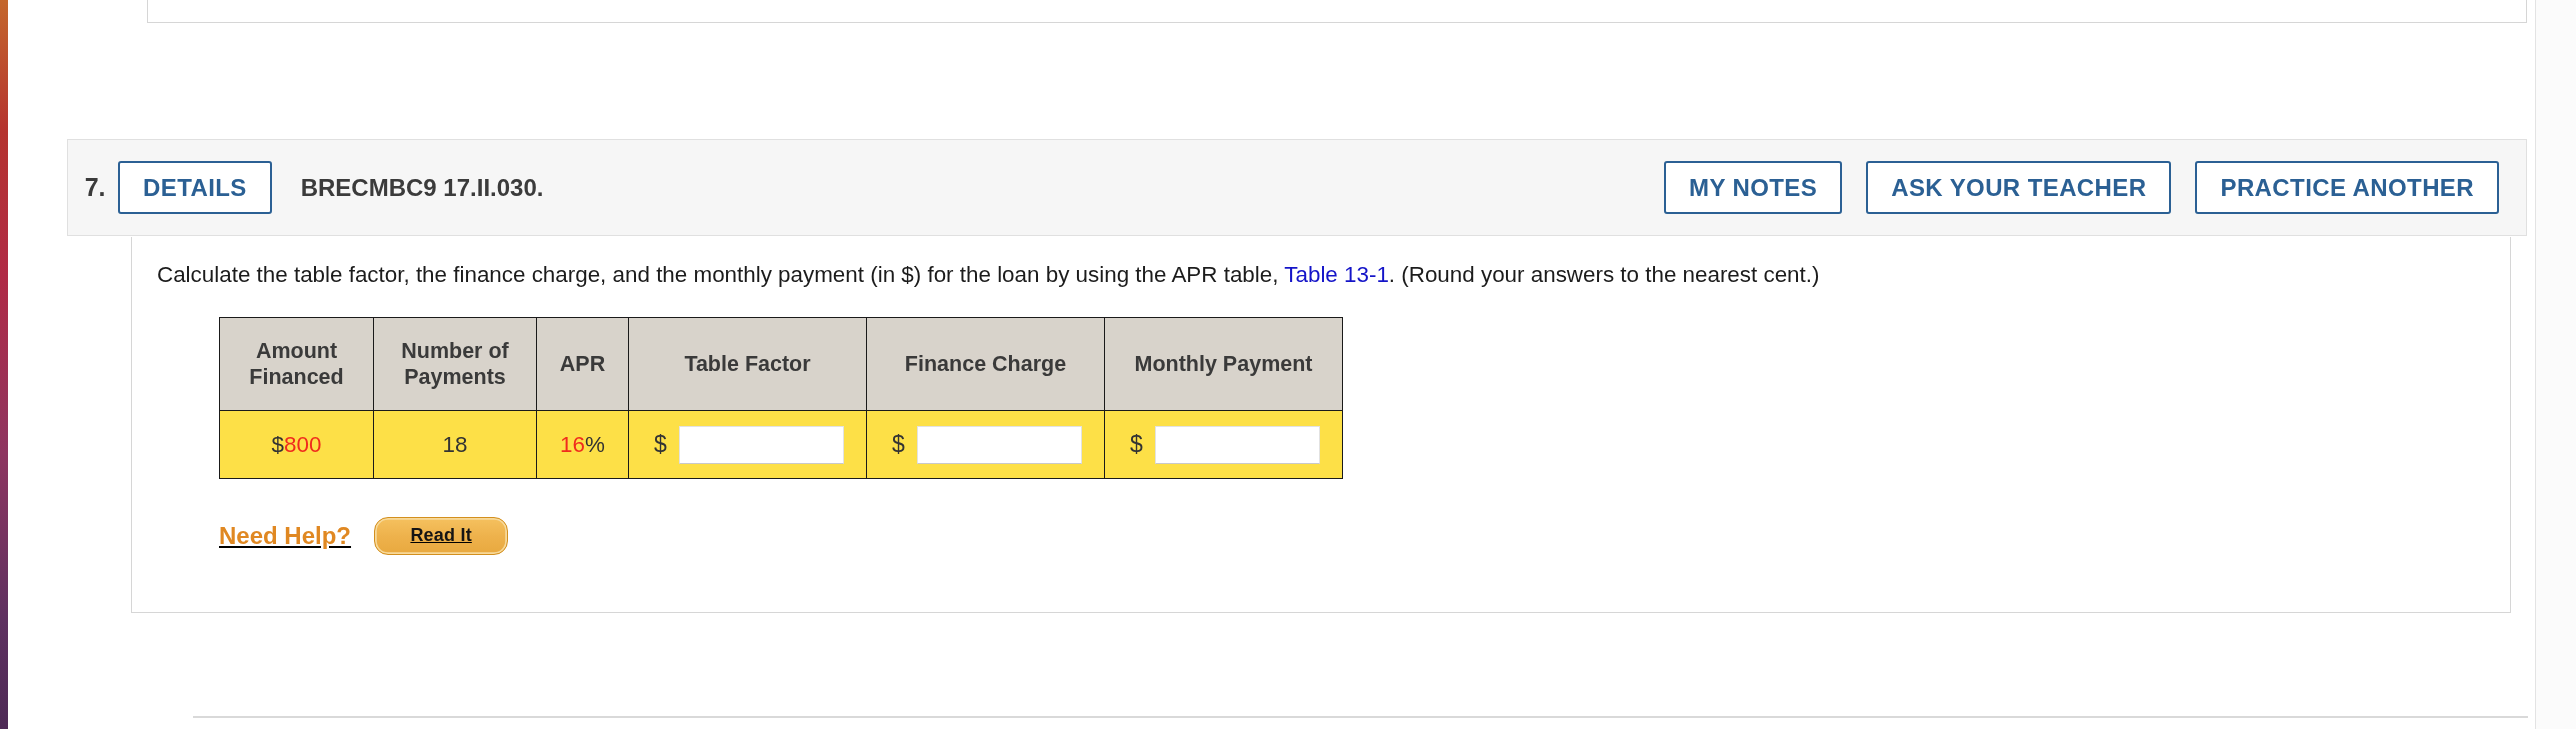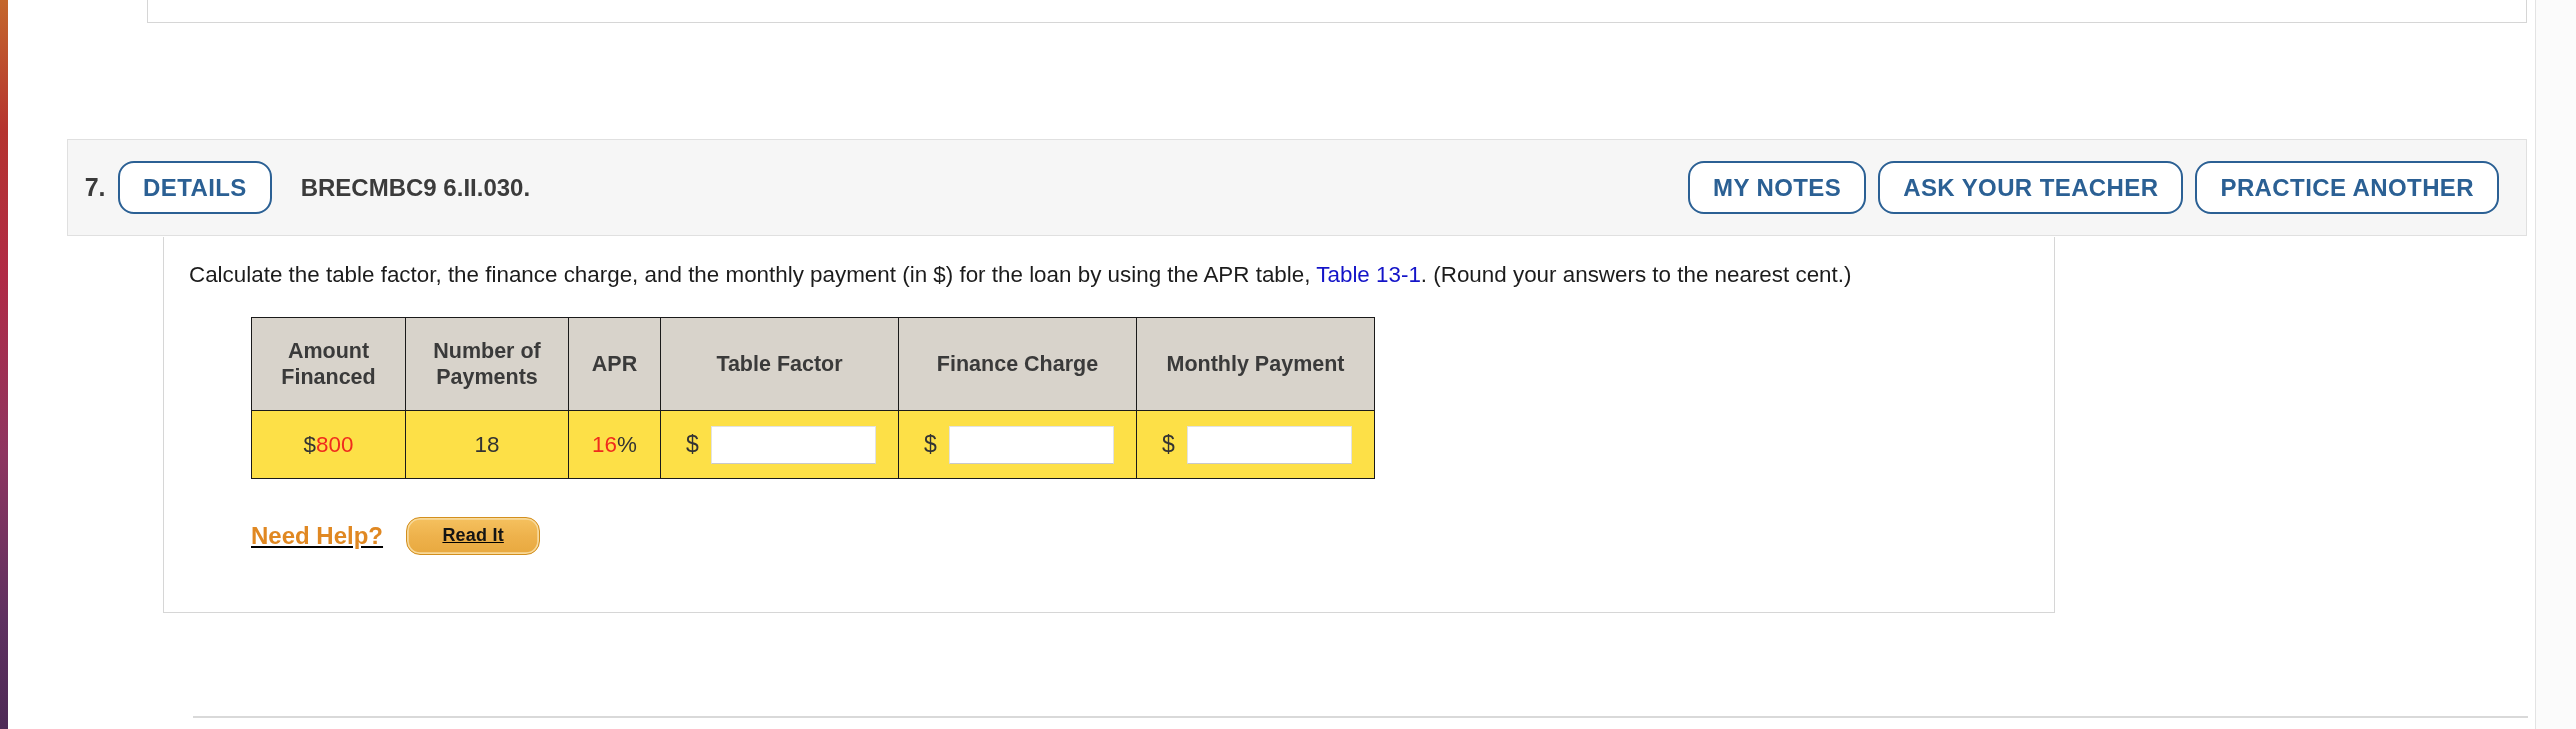--- a/index.html
+++ b/index.html
@@ -79,21 +79,21 @@
     width: 50px;
     text-align: right;
     padding-right: 12.5px;
     font-size: 25px;
     font-weight: bold;
     color: #3b3b3b;
   }
 
   .btn-outline {
     border: 2.7px solid #2b6094;
-    border-radius: 16px;
+    border-radius: 3px;
     background: #ffffff;
     color: #2b6094;
     font-size: 24px;
     font-weight: bold;
     letter-spacing: 0.4px;
     padding: 12.5px 23px;
     line-height: 1;
     cursor: pointer;
     font-family: "Liberation Sans", sans-serif;
     white-space: nowrap;
@@ -105,28 +105,28 @@
     color: #3b3b3b;
     margin-left: 29px;
     white-space: nowrap;
   }
 
   .q-header-spacer { flex: 1 1 auto; }
 
   .q-header-actions {
     display: flex;
     align-items: center;
-    gap: 12px;
+    gap: 24px;
   }
 
   
   .q-body {
     position: absolute;
-    left: 96px; top: 98px;
-    width: 1892px;
+    left: 64px; top: 98px;
+    width: 2380px;
     height: 376px;
     background: #ffffff;
     border: 0.9px solid #d6d6d6;
     border-top: none;
   }
 
   .prompt {
     font-size: 22.4px;
     color: #1c1c1c;
     line-height: 1.35;
@@ -248,21 +248,21 @@
 
   <div class="prev-card">
     
   </div>
 
   <div class="question-block">
 
     <div class="q-header">
       <div class="q-number">7.</div>
       <button class="btn-outline">DETAILS</button>
-      <div class="q-code">BRECMBC9 6.II.030.</div>
+      <div class="q-code">BRECMBC9 17.II.030.</div>
       <div class="q-header-spacer"></div>
       <div class="q-header-actions">
         <button class="btn-outline">MY NOTES</button>
         <button class="btn-outline">ASK YOUR TEACHER</button>
         <button class="btn-outline">PRACTICE ANOTHER</button>
       </div>
     </div>
 
     <div class="q-body">
 

